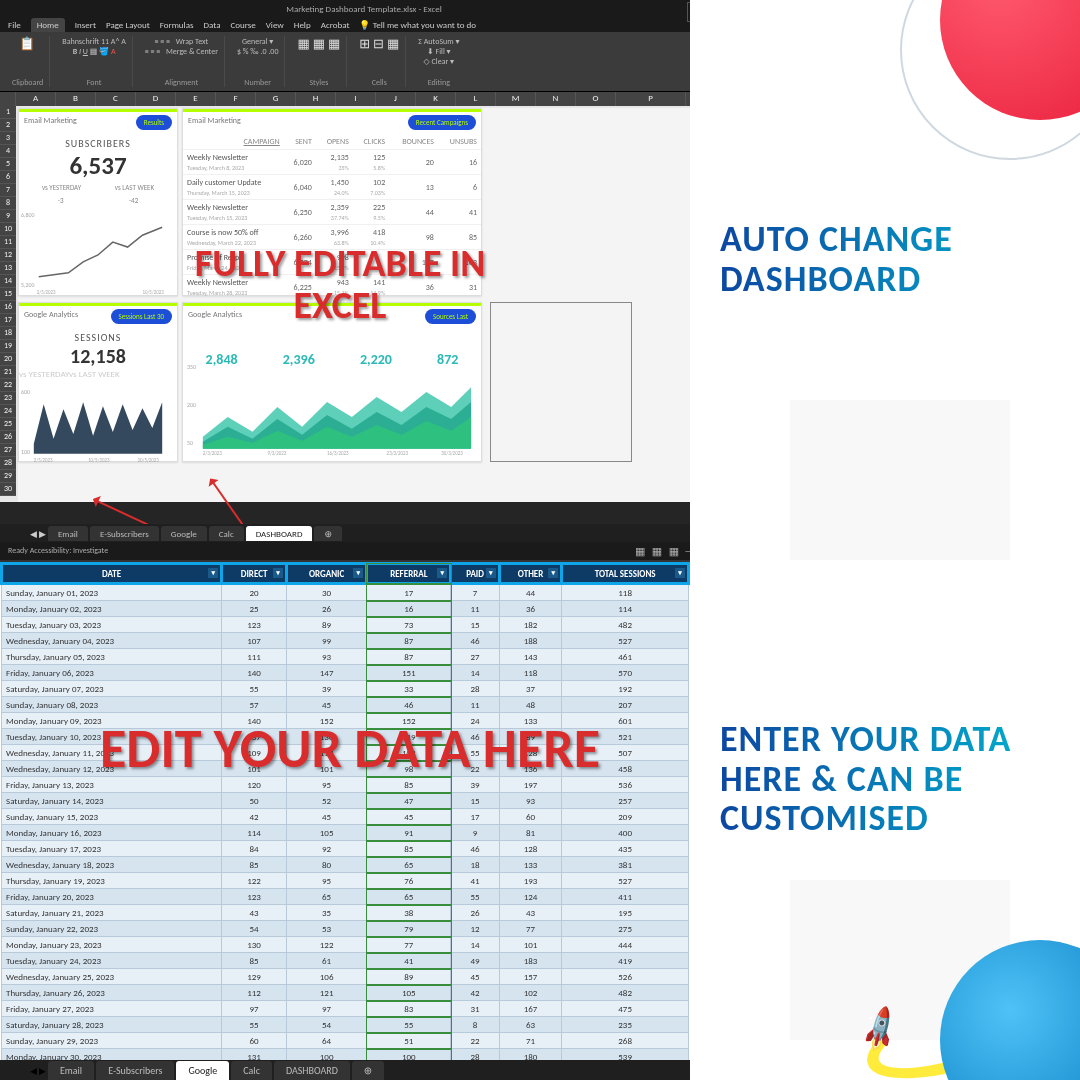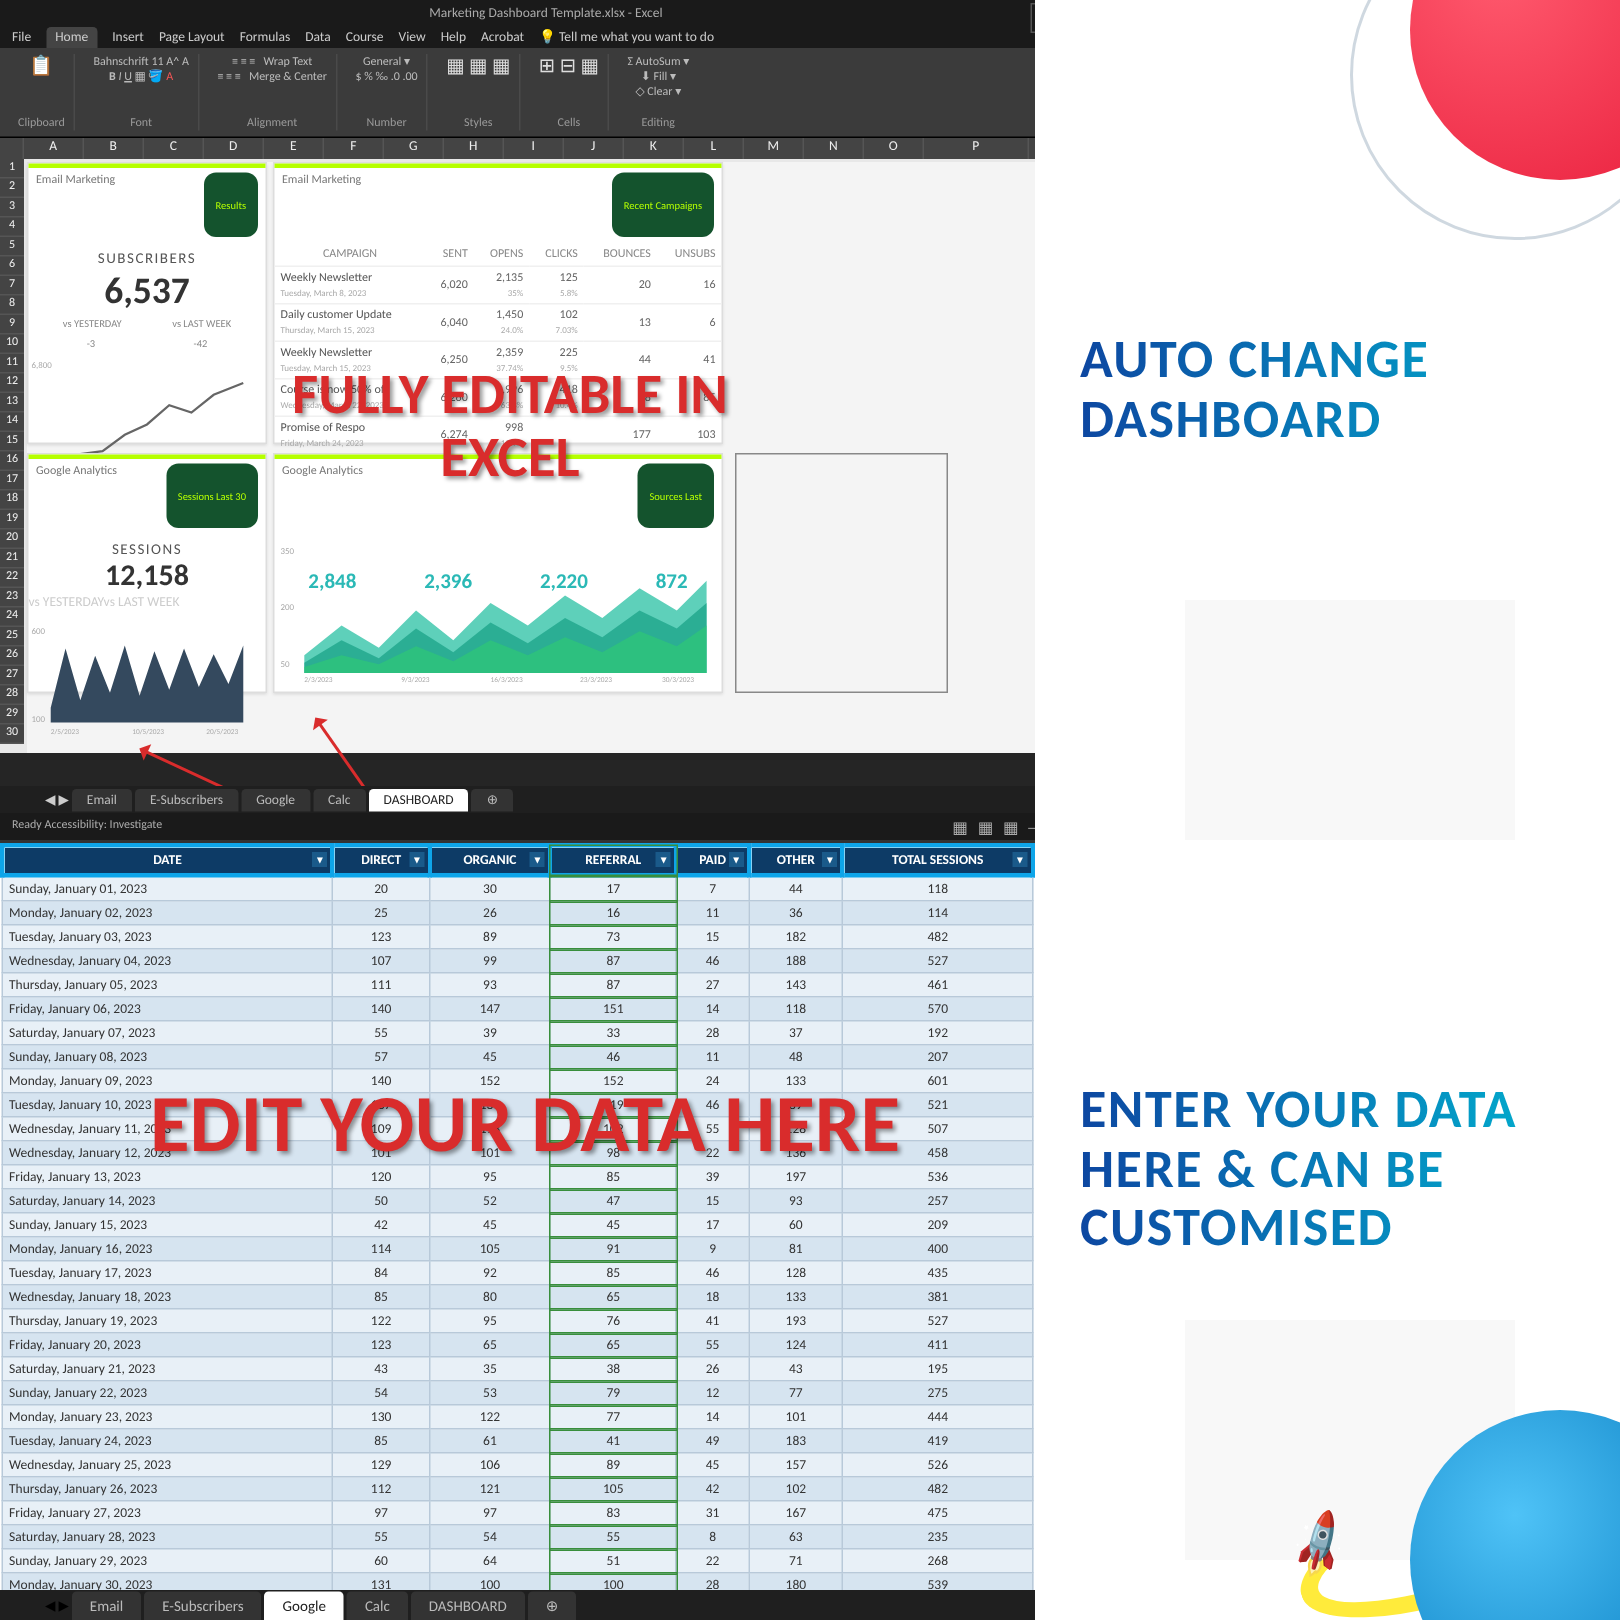--- a/index.html
+++ b/index.html
@@ -29,30 +29,30 @@
 .rb-label { font-size:8px; color:#999; }
 .formula-bar { height:16px; background:#2a2a2a; border-bottom:1px solid #000; display:flex; align-items:center; padding:0 6px; font-size:9px; gap:8px; }
 .sheet-area { position:relative; height:410px; background:#e8e8e8; }
 .col-headers { height:14px; background:#444; display:flex; font-size:9px; color:#eee; }
 .col-headers div { border-right:1px solid #555; text-align:center; }
 .row-nums { position:absolute; left:0; top:14px; width:16px; background:#444; color:#eee; font-size:8px; }
 .row-nums div { height:13px; text-align:center; border-bottom:1px solid #555; }
 .dash { position:absolute; left:18px; top:16px; right:6px; bottom:0; background:#f4f4f4; }
 .card { position:absolute; background:#fff; border:1px solid #ddd; box-shadow:0 1px 2px rgba(0,0,0,.1); }
 .card-hdr { display:flex; justify-content:space-between; padding:3px 5px; font-size:8px; color:#777; border-top:3px solid #b5ff00; }
-.card-hdr .tag { background:#14532d; color:#b5ff00; padding:17px 8px; font-size:7px; border-radius:8px; }
+.card-hdr .tag { background:#1d4ed8; color:#b5ff00; padding:3px 8px; font-size:7px; border-radius:8px; }
 .subs { left:0; top:0; width:160px; height:188px; }
 .subs .lbl { text-align:center; font-size:10px; color:#555; margin-top:4px; letter-spacing:1px; }
 .subs .big { text-align:center; font-size:25px; font-weight:700; color:#333; }
 .subs .mini { font-size:7px; color:#888; display:flex; justify-content:space-around; padding:2px 6px; }
 .svg-chart { width:100%; height:90px; }
 .campaigns { left:164px; top:0; width:300px; height:188px; }
 .ctable { width:100%; font-size:8px; border-collapse:collapse; }
 .ctable th { color:#888; padding:3px 4px; text-align:right; font-weight:normal; }
-.ctable th:first-child { text-align:center; }
+.ctable th:first-child { text-align:right;text-decoration:underline; }
 .ctable td { padding:2px 4px; color:#666; text-align:right; border-top:1px solid #f0f0f0; }
 .ctable td:first-child { text-align:left; color:#555; }
 .ctable .sub { font-size:6px; color:#aaa; }
 .ga { left:0; top:194px; width:160px; height:160px; }
 .ga .lbl { text-align:center; font-size:10px; color:#555; margin-top:4px; letter-spacing:1px; }
 .ga .big { text-align:center; font-size:20px; font-weight:700; color:#333; }
 .area-chart { position:absolute; left:164px; top:194px; width:300px; height:160px; }
 .area-chart .metrics { display:flex; justify-content:space-around; font-size:14px; font-weight:700; color:#2bb9b6; padding-top:24px; }
 .area-chart svg { position:absolute; left:0; bottom:4px; width:100%; height:100px; }
 .empty-box { position:absolute; left:472px; top:194px; width:142px; height:160px; border:1px solid #888; }

